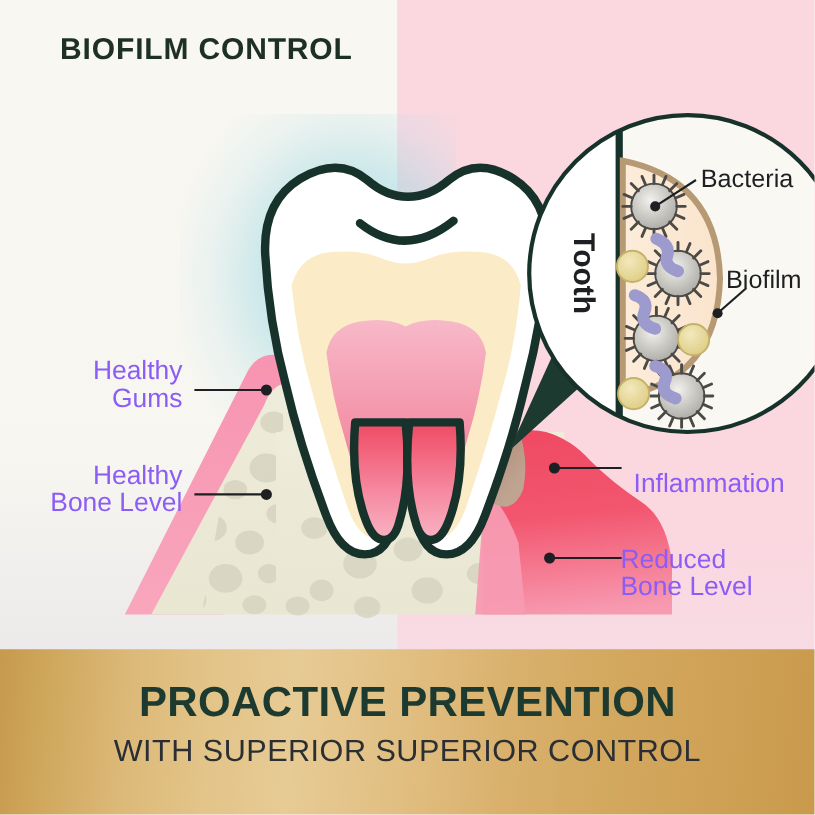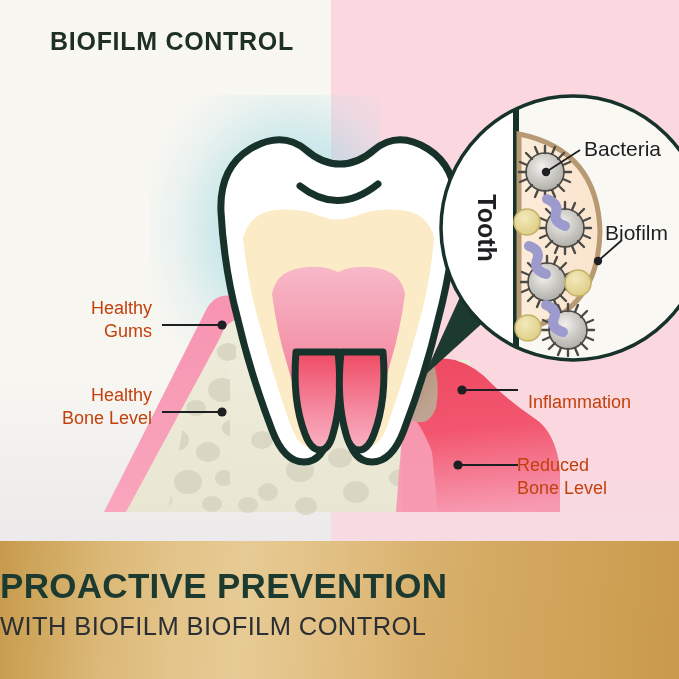--- a/index.html
+++ b/index.html
@@ -50,23 +50,23 @@
     text-align: center;
   }
   #heading-left { left: 12px; width: 320px; }
   #heading-right { left: 340px; width: 330px; }
 
   #art { position: absolute; left: 0; top: 0; }
 
   
   .callout {
     position: absolute;
-    font-size: 18px;
+    font-size: 22px;
     line-height: 23px;
-    color: #c2410c;
+    color: #8b5cf6;
     white-space: pre-line;
   }
   .callout.right-align { text-align: right; }
   .callout.left-align  { text-align: left; margin-top: 12px; }
 
   
   #banner {
     position: absolute;
     left: 0;
     top: 541px;
@@ -75,21 +75,21 @@
     background: linear-gradient(95deg,
       #c79a4d 0%, #cfa75c 6%, #dcb978 16%, #e3c489 26%,
       #e7cb94 36%, #e2c084 48%, #d9b16d 62%, #d3a85f 74%,
       #cfa257 86%, #c99a4c 100%);
     overflow: hidden;
   }
   #banner-inner {
     position: absolute;
     left: 0; right: 0;
     top: 24px;
-    text-align: left;
+    text-align: center;
   }
   #banner-title {
     font-size: 35px;
     font-weight: bold;
     letter-spacing: 0.3px;
     color: #1c3a30;
     line-height: 42px;
   }
   #banner-subtitle {
     margin-top: 4px;
@@ -448,17 +448,17 @@
 Bone Level</div>
 
   <div class="callout left-align" style="left:528px; top:379px; width:150px;">Inflammation</div>
 
   <div class="callout left-align" style="left:517px; top:442px; width:150px;">Reduced
 Bone Level</div>
 
   <div id="banner">
     <div id="banner-inner">
       <div id="banner-title">PROACTIVE PREVENTION</div>
-      <div id="banner-subtitle">WITH BIOFILM BIOFILM CONTROL</div>
+      <div id="banner-subtitle">WITH SUPERIOR SUPERIOR CONTROL</div>
     </div>
   </div>
 
 </div>
 
 </body></html>

